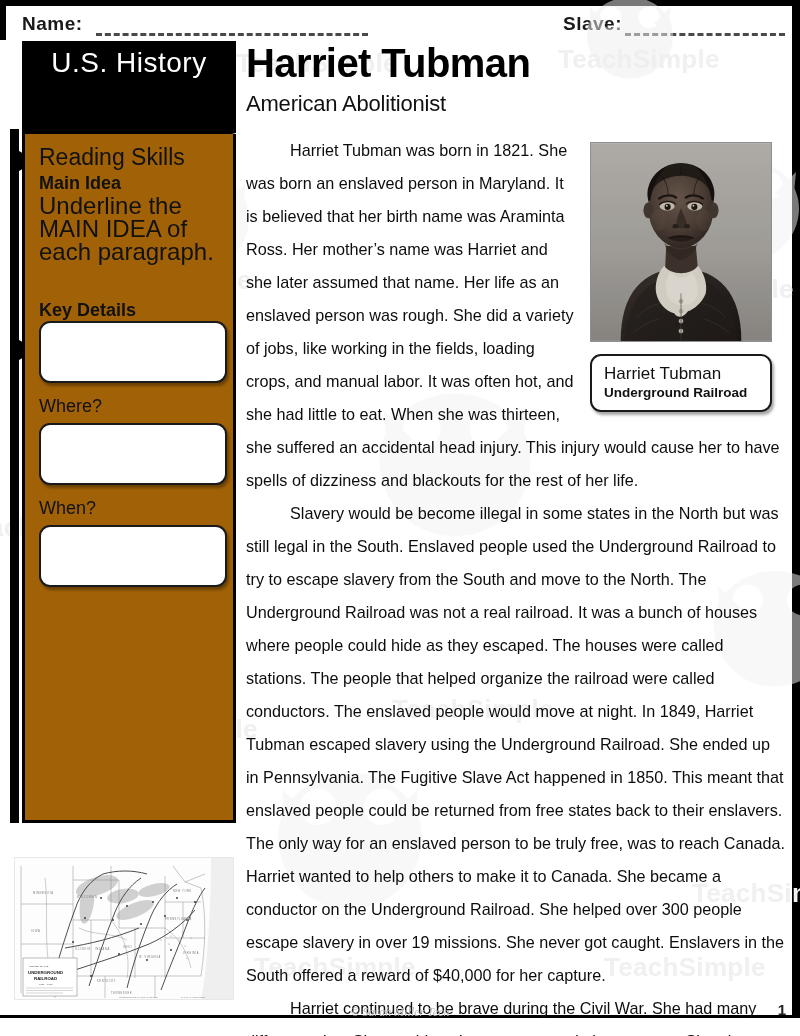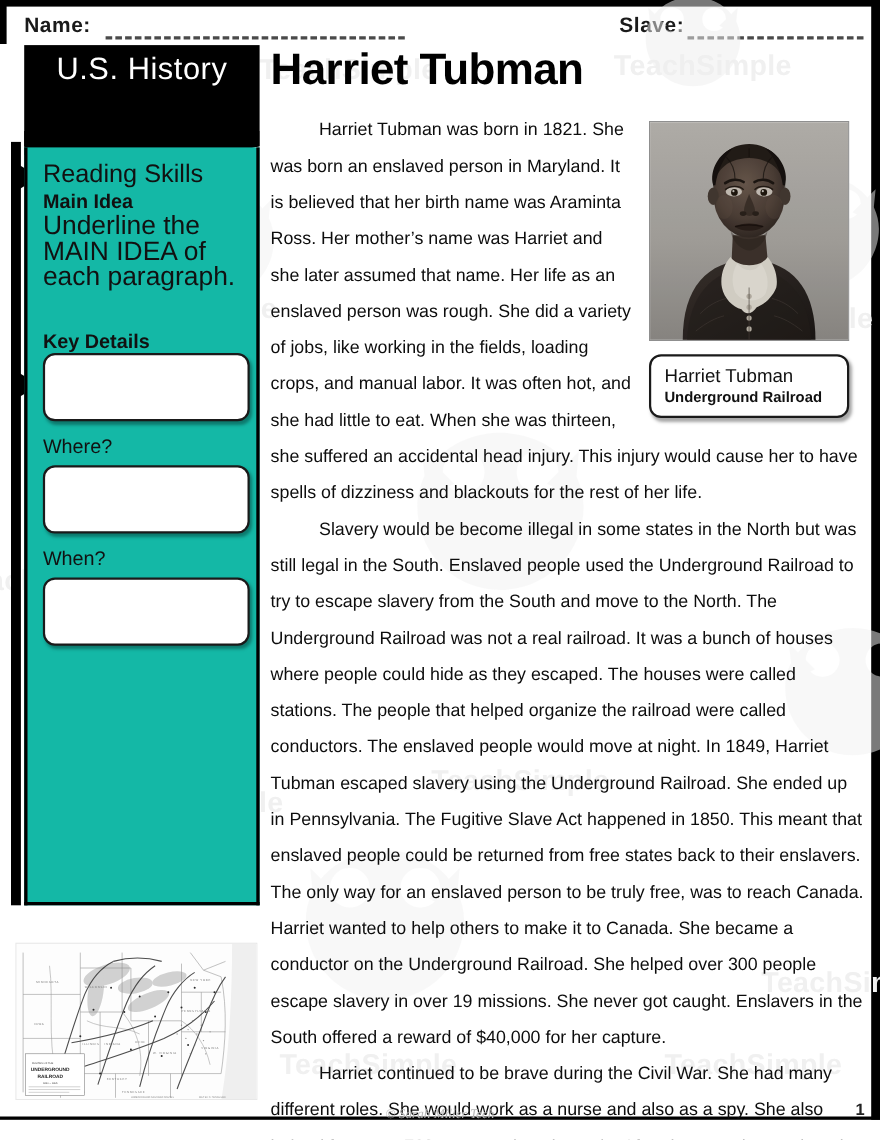--- a/index.html
+++ b/index.html
@@ -74,21 +74,21 @@
     font-size:28px;
     line-height:32px;
     font-weight:400;
     letter-spacing:.5px;
     z-index:2;
   }
 
   
   #panel {
     position:absolute; left:12px; top:93px; width:214px; height:689px;
-    background:#14b8a6;
+    background:#a16207;
     border:3px solid #000;
     border-top:none;
   }
   #panel-inner { position:absolute; left:0; top:0; width:100%; padding:10px 12px 0 14px; }
 
   
   #rail { position:absolute; left:0; top:88px; width:9px; height:694px; background:#000; }
   .rail-arrow {
     position:absolute; left:4px; width:0; height:0;
     border-top:13px solid transparent;
@@ -411,20 +411,21 @@
       <g fill="#888" font-family="Liberation Sans, sans-serif" font-size="2.2">
         <text x="104" y="140">UNDERGROUND RAILROAD ROUTES</text>
         <text x="166" y="140">MAP BY R. FERGUSON</text>
       </g>
     </svg>
   </div>
 
   <div id="main">
 
     <h1 id="doc-title">Harriet Tubman</h1>
+    <h2 id="doc-subtitle">American Abolitionist</h2>
 
     <div id="article">
 
       <div id="portrait-float">
         <svg id="portrait" viewBox="0 0 182 200">
           <defs>
             <linearGradient id="bgGrad" x1="0" y1="0" x2="0" y2="1">
               <stop offset="0%" stop-color="#b9b6b1"></stop>
               <stop offset="55%" stop-color="#a8a5a0"></stop>
               <stop offset="100%" stop-color="#8f8c88"></stop>

